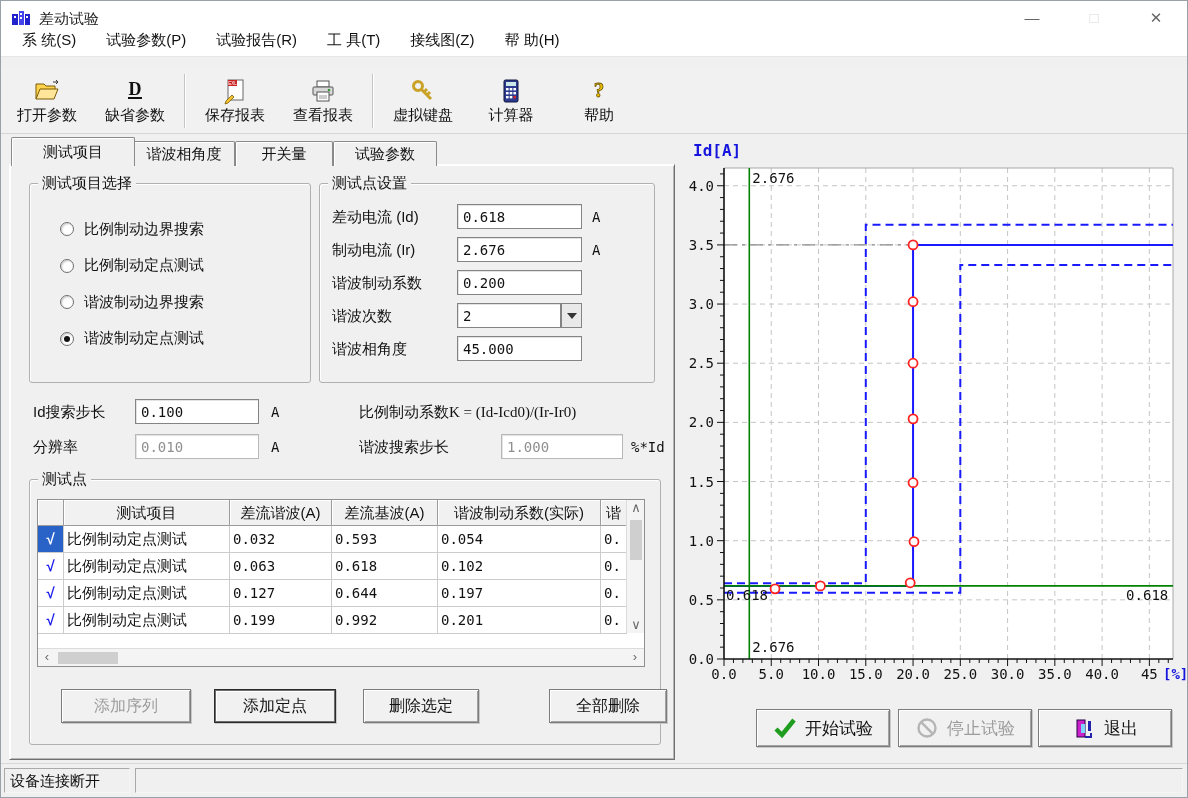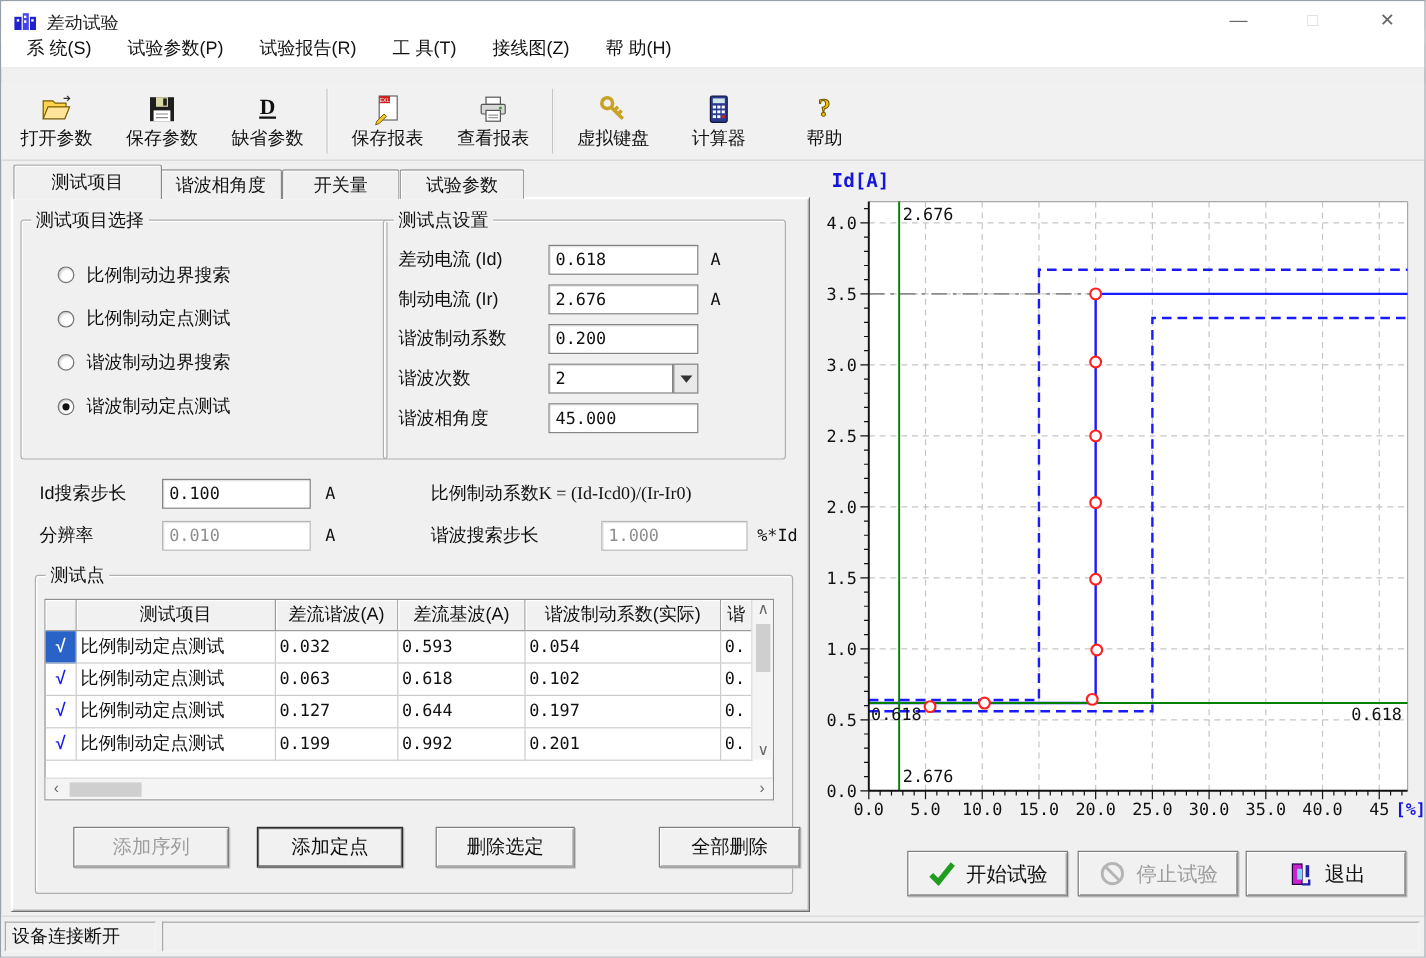--- a/index.html
+++ b/index.html
@@ -112,33 +112,20 @@
             <path d="M3 22 V7 h8 l2 2 h9 v3" fill="#ffd34d" stroke="#7a5b00"></path>
             <path d="M3 22 L7 12 h18 l-4 10 Z" fill="#ffe59a" stroke="#7a5b00"></path>
             <path d="M20 5 h5 m-2 -2 l2 2 -2 2" stroke="#333" fill="none"></path>
           </svg>
         </span>
         <span class="lbl">打开参数</span>
       </div>
       <div class="tool-btn">
         <span class="ticon">
           <svg width="28" height="28" viewBox="0 0 28 28">
-            <rect x="4" y="4" width="20" height="20" fill="#1e1e1e"></rect>
-            <rect x="9" y="4" width="10" height="8" fill="#d9d9a8"></rect>
-            <rect x="15" y="5" width="3" height="6" fill="#1e1e1e"></rect>
-            <rect x="7" y="15" width="14" height="9" fill="#ffffff"></rect>
-            <line x1="9" y1="18" x2="19" y2="18" stroke="#888"></line>
-            <line x1="9" y1="21" x2="19" y2="21" stroke="#888"></line>
-          </svg>
-        </span>
-        <span class="lbl">保存参数</span>
-      </div>
-      <div class="tool-btn">
-        <span class="ticon">
-          <svg width="28" height="28" viewBox="0 0 28 28">
             <text x="14" y="18" font-family="Liberation Serif,serif" font-size="18" font-weight="bold" fill="#111" text-anchor="middle">D</text>
             <line x1="7" y1="21" x2="21" y2="21" stroke="#111" stroke-width="2"></line>
           </svg>
         </span>
         <span class="lbl">缺省参数</span>
       </div>
       <div class="tool-sep"></div>
       <div class="tool-btn">
         <span class="ticon">
           <svg width="28" height="28" viewBox="0 0 28 28">
@@ -204,21 +191,21 @@
     </div>
 
   <div id="tabbar">
       <div class="tab active" style="left: 10px; width: 122px; top: 136px; height: 28px; z-index: 5;">测试项目</div>
       <div class="tab" style="left: 132px; width: 100px; top: 140px; height: 24px; z-index: 2;">谐波相角度</div>
       <div class="tab" style="left: 234px; width: 96px; top: 140px; height: 24px; z-index: 2;">开关量</div>
       <div class="tab" style="left: 332px; width: 102px; top: 140px; height: 24px; z-index: 2;">试验参数</div>
     </div>
   <div class="tabpage"></div>
 
-  <div class="groupbox" style="left:16px;top:182px;width:280px;height:198px;padding-left:24px;">
+  <div class="groupbox" style="left:28px;top:182px;width:280px;height:198px;">
     <span class="gb-title">测试项目选择</span>
     <div id="radio-list">
         <div class="radio-row" style="top: 36px;">
           <span class="radio"></span>
           <span class="radio-lbl">比例制动边界搜索</span>
         </div>
         <div class="radio-row" style="top: 72.5px;">
           <span class="radio"></span>
           <span class="radio-lbl">比例制动定点测试</span>
         </div>

